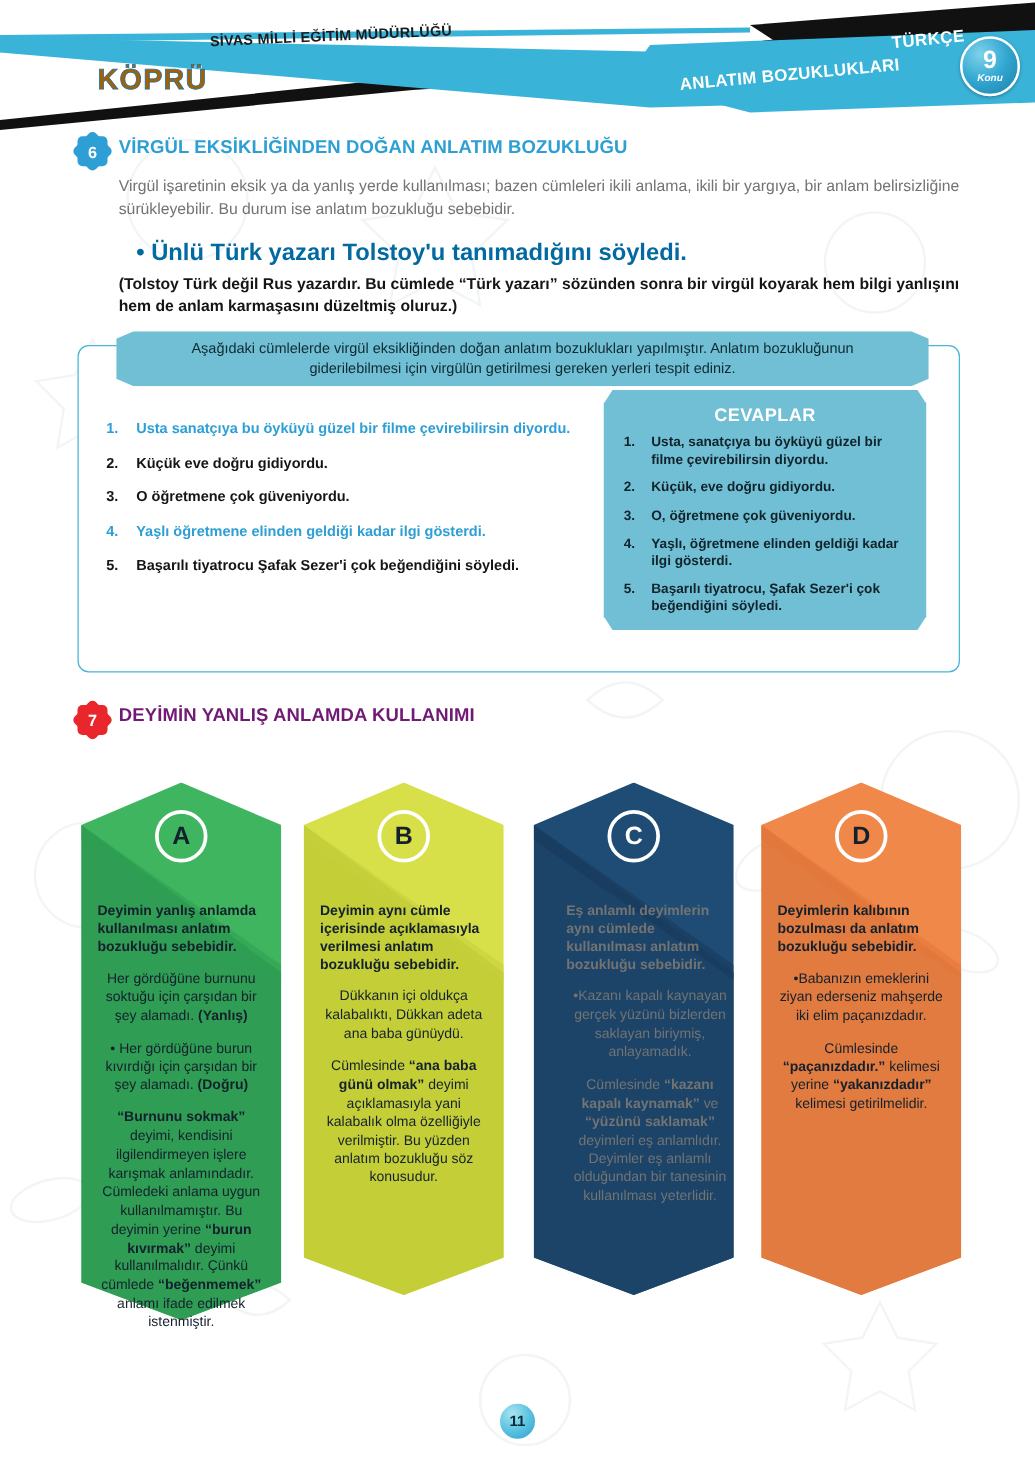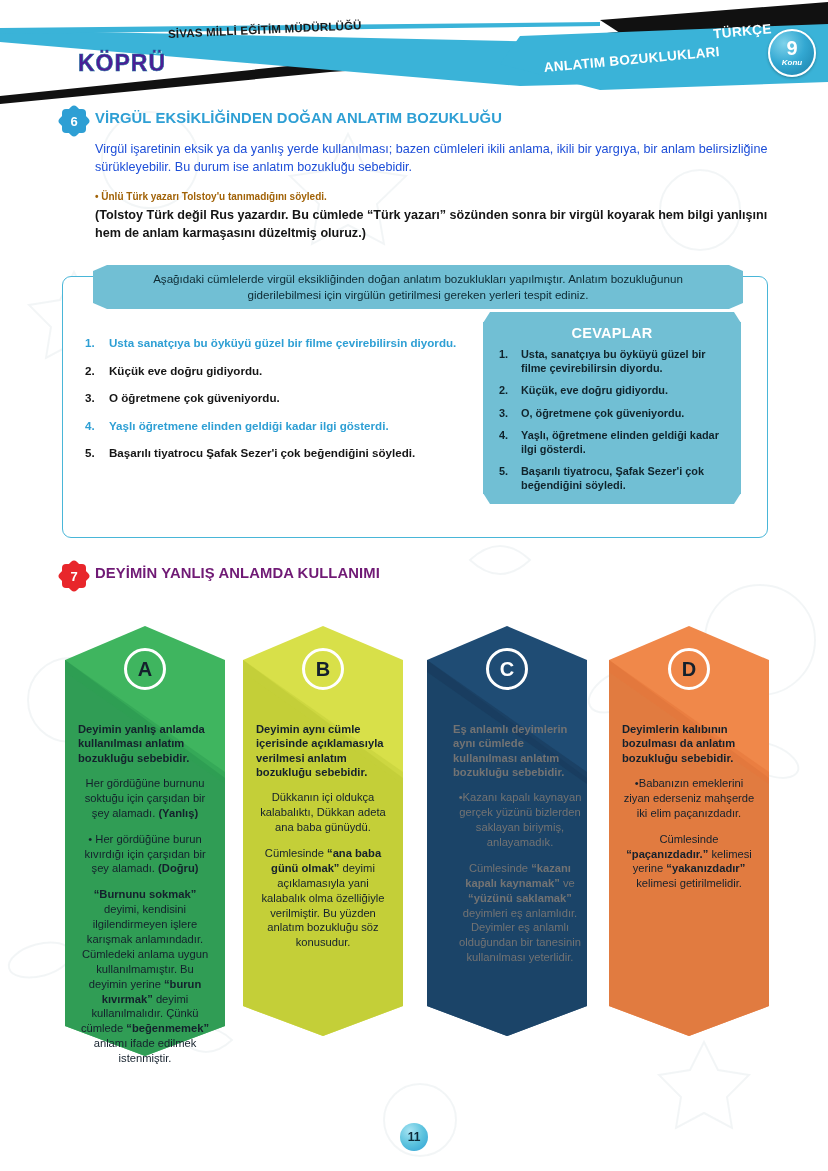--- a/index.html
+++ b/index.html
@@ -29,21 +29,21 @@
   .ministry-text {
     position: absolute; left: 168px; top: 28px;
     font-size: 11.5px; font-weight: 700; color: #1b1b1b;
     letter-spacing: .2px;
     transform: rotate(-2.6deg); transform-origin: left center;
     white-space: nowrap;
   }
   .brand {
     position: absolute; left: 78px; top: 50px;
     font-size: 23px; font-weight: 900; letter-spacing: 1px;
-    color: #4c1d95;
+    color: #a16207;
     -webkit-text-stroke: .6px #1d6e9c;
     text-shadow: 1px 1px 0 rgba(255,255,255,.85);
     white-space: nowrap;
   }
   .subject {
     position: absolute; right: 56px; top: 21px;
     font-size: 13.5px; font-weight: 800; color: #ffffff;
     letter-spacing: .4px;
     transform: rotate(-5.5deg); transform-origin: right center;
     white-space: nowrap;
@@ -85,25 +85,25 @@
   }
   .badge-blue .s1, .badge-blue .s2 { background: #2e9fd4; }
   .badge-red  .s1, .badge-red  .s2 { background: #e8262b; }
 
   .sec6 h2 {
     font-size: 14.8px; font-weight: 800; color: #2e9fd4;
     letter-spacing: .1px; line-height: 1.15;
   }
   .sec6-body {
     margin-top: 8px; margin-left: 33px;
-    font-size: 12.6px; line-height: 1.42; color: #1d4ed8;
+    font-size: 12.6px; line-height: 1.42; color: #737373;
   }
   .ex-blue {
-    margin-top: 13px; margin-left: 33px;
-    font-size: 10px; font-weight: 700; color: #a16207; line-height: 1.4;
+    margin-top: 13px; margin-left: 47px;
+    font-size: 19px; font-weight: 700; color: #0369a1; line-height: 1.4;
   }
   .ex-dark {
     margin-top: 3px; margin-left: 33px;
     font-size: 12.6px; font-weight: 700; color: #151515; line-height: 1.42;
   }
 
   
   .activity {
     position: absolute; left: 62px; top: 276px;
     width: 706px; height: 262px;

